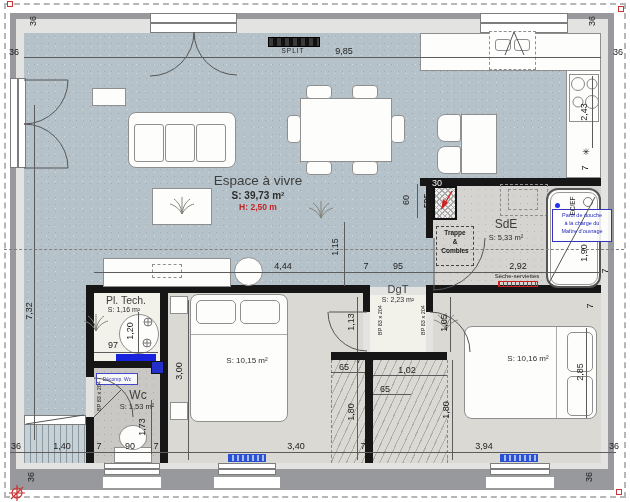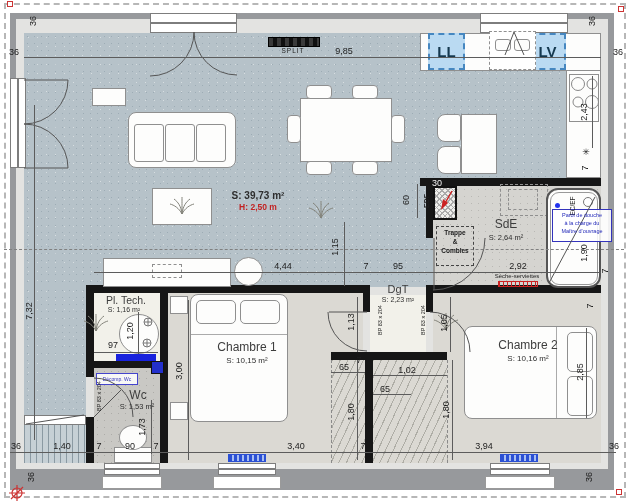--- a/index.html
+++ b/index.html
@@ -100,26 +100,20 @@
   <div class="win win-h" style="left:24px;top:415px;width:62px;height:10px;"></div>
   <div class="win win-h" style="left:104px;top:463px;width:56px;height:12px;"></div>
   <div class="win win-h" style="left:218px;top:463px;width:58px;height:12px;"></div>
   <div class="win win-h" style="left:490px;top:463px;width:60px;height:12px;"></div>
   <div class="step" style="left:102px;top:476px;width:60px;height:13px;"></div>
   <div class="step" style="left:213px;top:476px;width:68px;height:13px;"></div>
   <div class="step" style="left:485px;top:476px;width:70px;height:13px;"></div>
 
   <div class="furn" style="left:420px;top:33px;width:181px;height:38px;"></div>
   <div class="furn" style="left:566px;top:70px;width:35px;height:108px;"></div>
-  <div class="blue" style="left:428px;top:33px;width:37px;height:37px;">
-      <span>LL</span>
-    </div>
-  <div class="blue" style="left:529px;top:33px;width:37px;height:37px;">
-      <span>LV</span>
-    </div>
   <div class="furn dash" style="left:489px;top:31px;width:47px;height:39px;background:#fff;"></div>
   <div class="furn" style="left:495px;top:39px;width:16px;height:12px;border-radius:3px;"></div>
   <div class="furn" style="left:514px;top:39px;width:16px;height:12px;border-radius:3px;"></div>
   <div class="furn" style="left:569px;top:74px;width:30px;height:48px;"></div>
   <div class="abs" style="left:268px;top:37px;width:50px;height:8px;background:repeating-linear-gradient(90deg,#3a3a3a 0 4px,#101010 4px 8px);border:1px solid #000;"></div>
 
   <div class="furn" style="left:128px;top:112px;width:108px;height:56px;border-radius:8px;"></div>
   <div class="furn" style="left:134px;top:124px;width:30px;height:38px;border-radius:3px;"></div>
   <div class="furn" style="left:165px;top:124px;width:30px;height:38px;border-radius:3px;"></div>
   <div class="furn" style="left:196px;top:124px;width:30px;height:38px;border-radius:3px;"></div>
@@ -276,28 +270,27 @@
   <div class="dim" style="left:374px;top:384px;width:22px;">65</div>
   <div class="vdim" style="left:337px;top:407px;">1,80</div>
   <div class="vdim" style="left:337px;top:317px;">1,13</div>
   <div class="vdim" style="left:430px;top:318px;">1,05</div>
   <div class="vdim" style="left:432px;top:405px;">1,80</div>
   <div class="vdim" style="left:566px;top:367px;">2,85</div>
   <div class="vdim" style="left:570px;top:248px;">1,90</div>
   <div class="dim" style="left:429px;top:178px;width:16px;color:#f2f2f2;">30</div>
   <div class="vdim" style="left:576px;top:301px;">7</div>
 
+  <div class="rname" style="left:198px;top:173px;width:120px;font-size:13.5px;">Espace à vivre</div>
   <div class="rarea" style="left:198px;top:190px;width:120px;font-size:10px;font-weight:600;">S: 39,73 m²</div>
   <div class="rarea red" style="left:198px;top:202px;width:120px;font-size:8.5px;font-weight:600;">H: 2,50 m</div>
-  <div class="rname" style="left:192px;top:340px;width:110px;font-size:12px;">Chambre 1</div>
   <div class="rarea" style="left:192px;top:356px;width:110px;font-size:8px;">S: 10,15 m²</div>
-  <div class="rname" style="left:470px;top:338px;width:116px;font-size:12px;">Chambre 2</div>
   <div class="rarea" style="left:470px;top:354px;width:116px;font-size:8px;">S: 10,16 m²</div>
   <div class="rname" style="left:480px;top:217px;width:52px;font-size:12px;">SdE</div>
-  <div class="rarea" style="left:477px;top:233px;width:58px;font-size:7.5px;">S: 2,64 m²</div>
+  <div class="rarea" style="left:477px;top:233px;width:58px;font-size:7.5px;">S: 5,33 m²</div>
   <div class="rname" style="left:376px;top:283px;width:44px;font-size:11px;">DgT</div>
   <div class="rarea" style="left:368px;top:296px;width:60px;font-size:7px;">S: 2,23 m²</div>
   <div class="rname" style="left:96px;top:294px;width:60px;font-size:10.5px;">Pl. Tech.</div>
   <div class="rarea" style="left:95px;top:306px;width:58px;font-size:7px;">S: 1,16 m²</div>
   <div class="rname" style="left:120px;top:388px;width:36px;font-size:12px;">Wc</div>
   <div class="rarea" style="left:108px;top:402px;width:58px;font-size:7.5px;">S: 1,53 m²</div>
 
   <div class="tiny" style="left:270px;top:47px;width:46px;font-size:6.5px;letter-spacing:1px;">SPLIT</div>
   <div class="vdim" style="left:413px;top:196px;font-size:7px;font-weight:700;">EDF</div>
   <div class="vdim" style="left:559px;top:201px;font-size:6.5px;">EC/EF</div>

